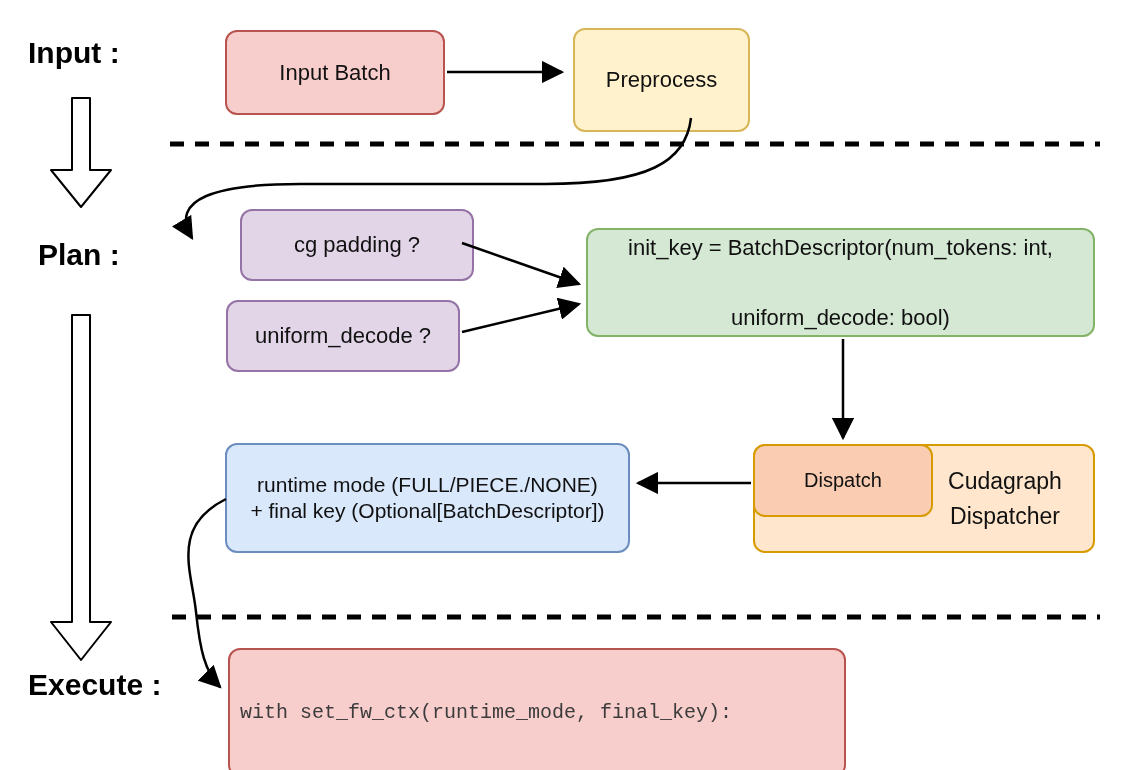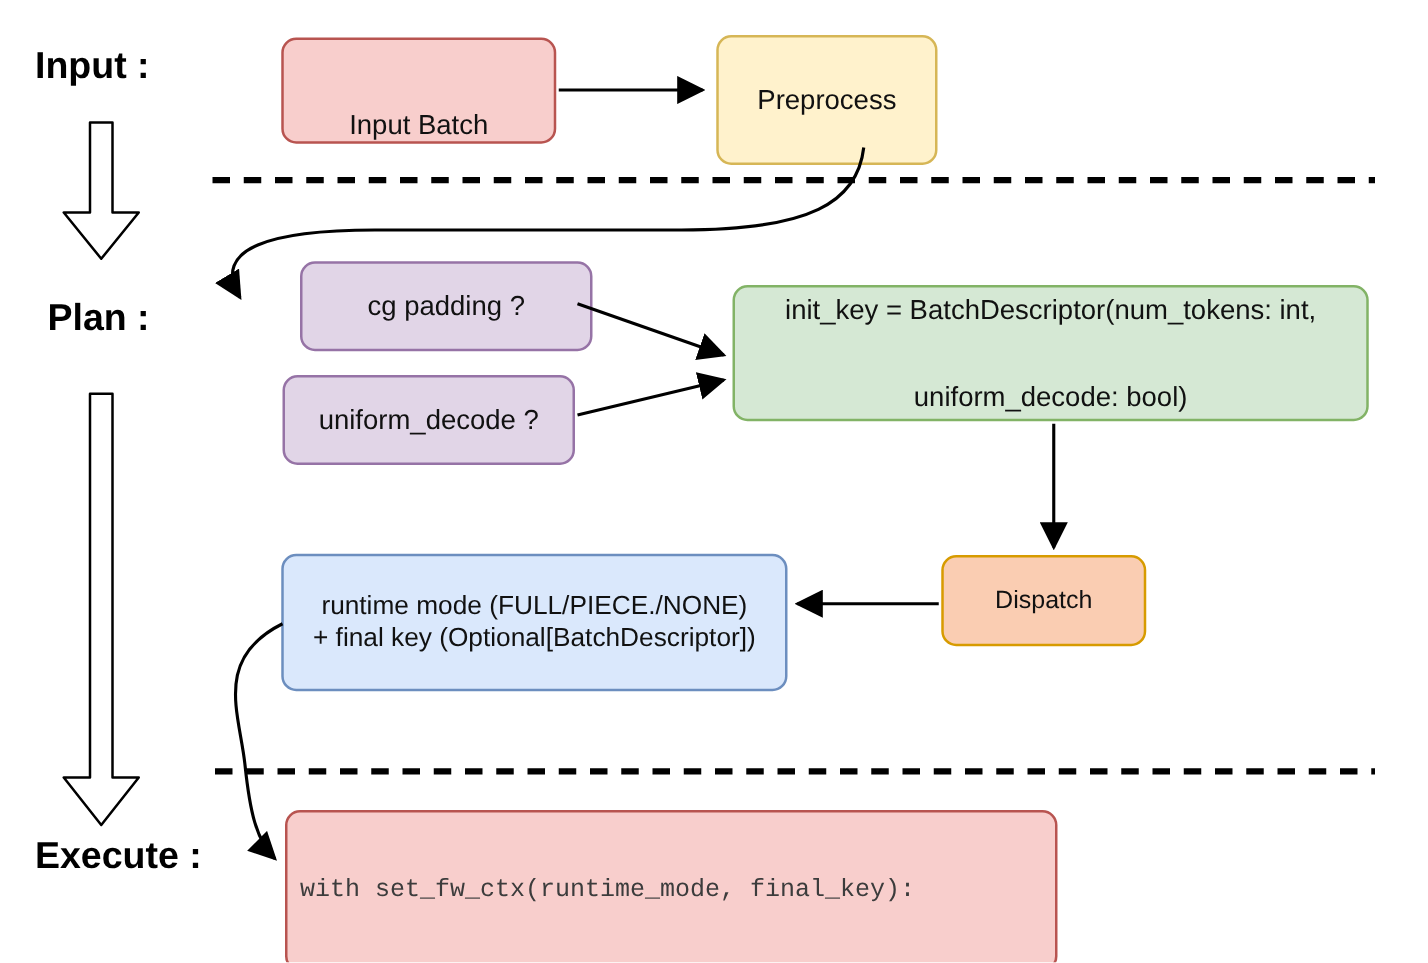--- a/index.html
+++ b/index.html
@@ -33,42 +33,45 @@
 </style>
 </head>
 <body>
 
 <div id="canvas">
 
   <div class="stage-label" style="left:28px;top:36px;">Input :</div>
   <div class="stage-label" style="left:38px;top:238px;">Plan :</div>
   <div class="stage-label" style="left:28px;top:668px;">Execute :</div>
 
-  <div class="node fs22" style="left: 225px; top: 30px; width: 220px; height: 85px; background-color: rgb(248, 206, 204); border-color: rgb(184, 84, 80); justify-content: flex-end;">
+  <div class="node fs22" style="left: 225px; top: 30px; width: 220px; height: 85px; background-color: rgb(248, 206, 204); border-color: rgb(184, 84, 80);">
     <span class="ln">Input Batch</span>
   </div>
 
   <div class="node fs22" style="left: 573px; top: 28px; width: 177px; height: 104px; background-color: rgb(255, 242, 204); border-color: rgb(214, 182, 86);">
     <span class="ln">Preprocess</span>
   </div>
 
   <div class="node fs22" style="left: 240px; top: 209px; width: 234px; height: 72px; background-color: rgb(225, 213, 231); border-color: rgb(150, 115, 166);">
     <span class="ln">cg padding ?</span>
   </div>
 
   <div class="node fs22" style="left: 226px; top: 300px; width: 234px; height: 72px; background-color: rgb(225, 213, 231); border-color: rgb(150, 115, 166);">
     <span class="ln">uniform_decode ?</span>
   </div>
 
   <div class="node fs22" style="left: 586px; top: 228px; width: 509px; height: 109px; background-color: rgb(213, 232, 212); border-color: rgb(130, 179, 102); gap: 43px;">
     <span class="ln">init_key = BatchDescriptor(num_tokens: int,</span>
     <span class="ln">uniform_decode: bool)</span>
   </div>
 
-  <div class="node fs20" style="left: 753px; top: 444px; width: 164px; height: 73px; background-color: rgb(250, 205, 178); border-color: rgb(215, 155, 0);">
+  <div class="node" style="left: 753px; top: 444px; width: 342px; height: 109px; justify-content: center; align-items: flex-end; padding-right: 8px; background-color: rgb(255, 230, 204); border-color: rgb(215, 155, 0);">
+    <span class="wrap-label">Cudagraph Dispatcher</span>
+  </div>
+  <div class="node fs20" style="left: 753px; top: 444px; width: 180px; height: 73px; background-color: rgb(250, 205, 178); border-color: rgb(215, 155, 0);">
     <span class="ln">Dispatch</span>
   </div>
 
   <div class="node fs21" style="left: 225px; top: 443px; width: 405px; height: 110px; background-color: rgb(218, 232, 252); border-color: rgb(108, 142, 191);">
     <span class="ln">runtime mode (FULL/PIECE./NONE)</span>
     <span class="ln">+ final key (Optional[BatchDescriptor])</span>
   </div>
 
   <div class="node code-node" style="left: 228px; top: 648px; width: 618px; height: 129px; background-color: rgb(248, 206, 204); border-color: rgb(184, 84, 80);">
     <span class="ln">with set_fw_ctx(runtime_mode, final_key):</span>

